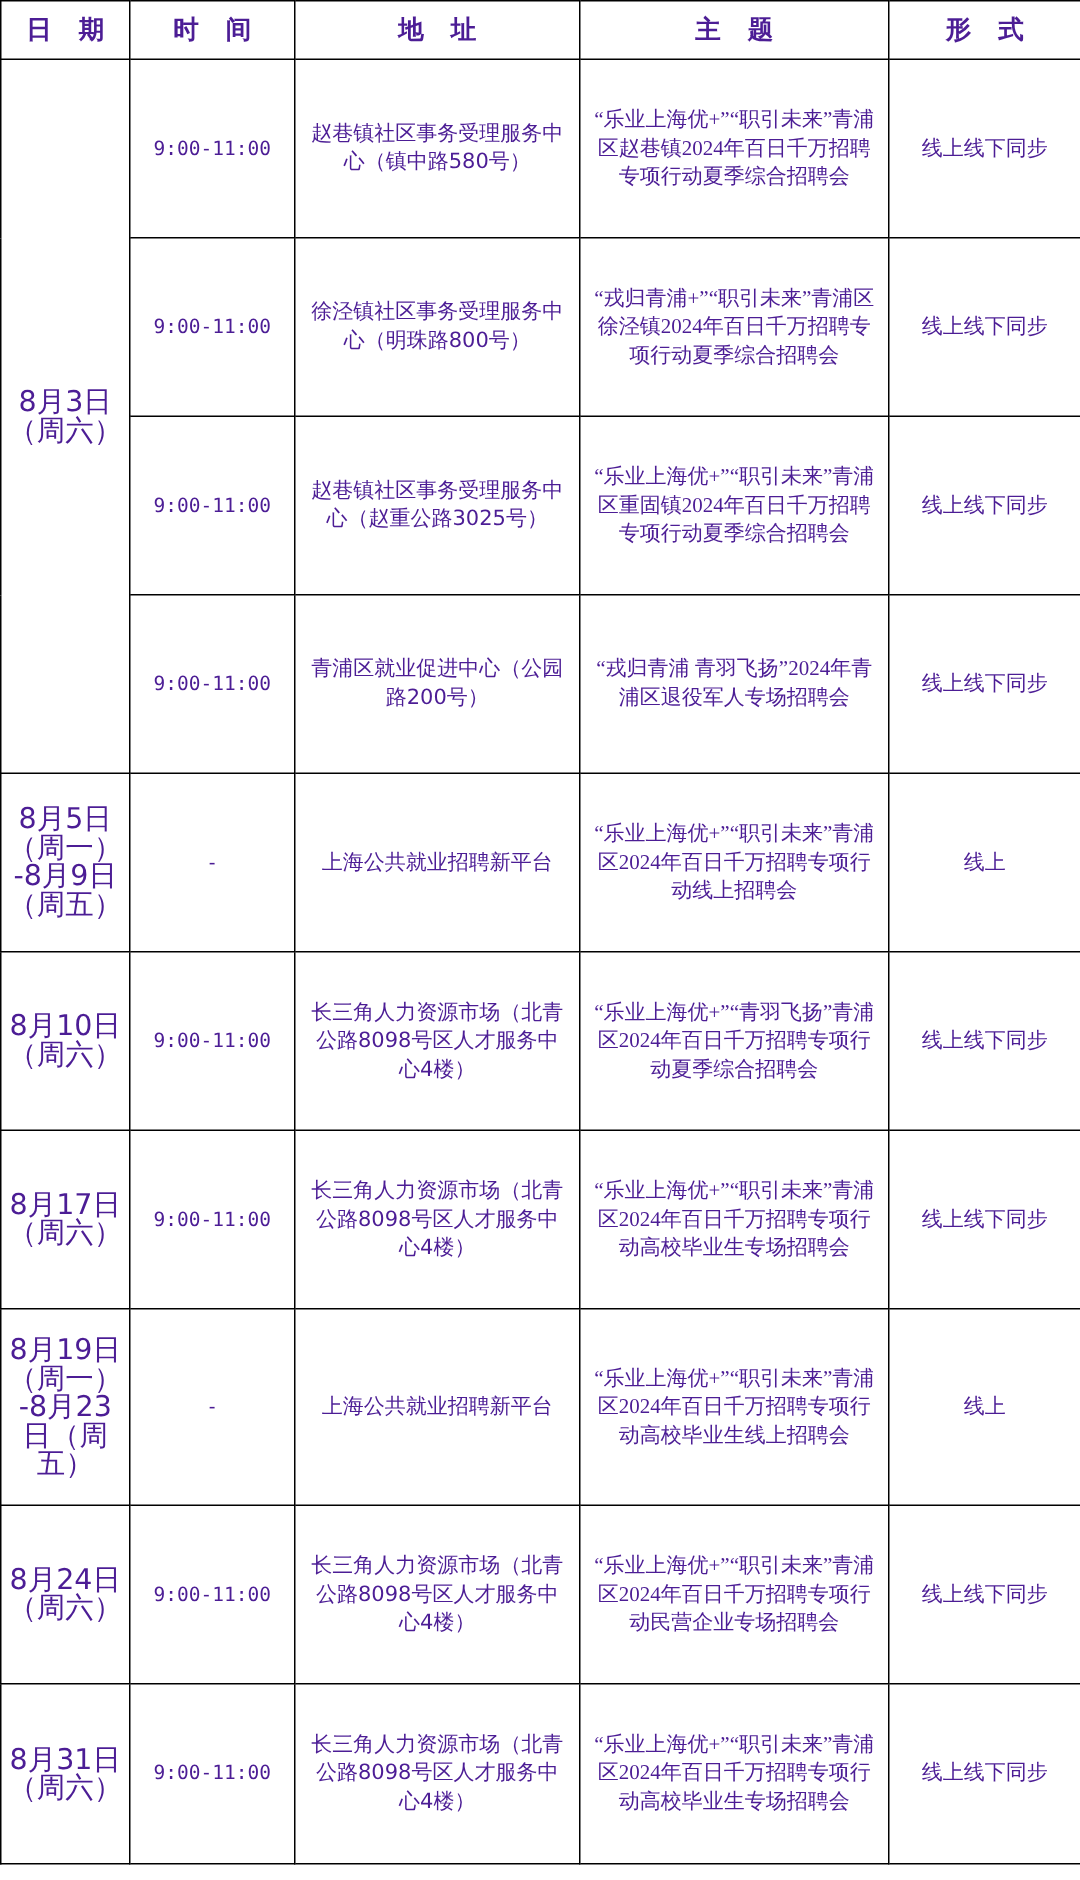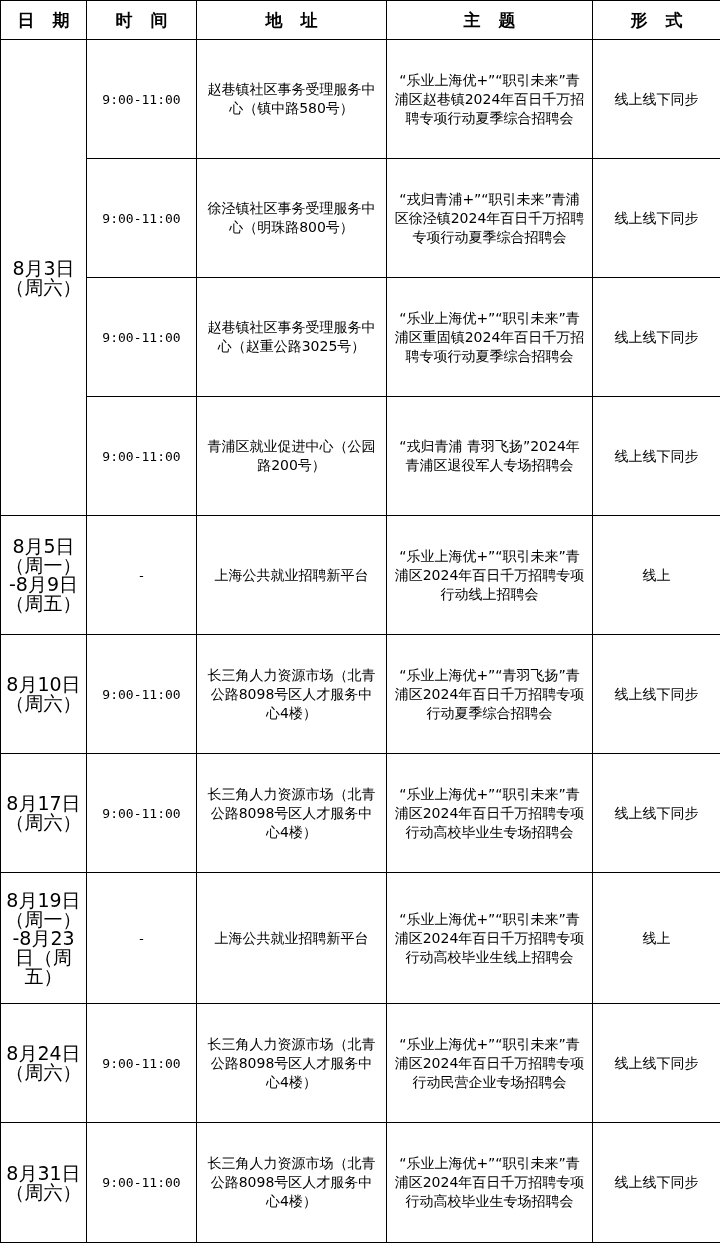--- a/index.html
+++ b/index.html
@@ -2,21 +2,21 @@
 <html><head>
   <meta charset="utf-8">
   <style>
     html, body { margin: 0; padding: 0; background: #ffffff; }
     body { width: 720px; height: 1253px; overflow: hidden; }
     table {
       border-collapse: collapse;
       width: 720px;
       table-layout: fixed;
       font-family: "DejaVu Sans", "Liberation Sans", sans-serif;
-      color: #000000;
+      color: #4c1d95;
     }
     td, th {
       border: 1.5px solid #000000;
       text-align: center;
       vertical-align: middle;
       padding: 0 4px;
       font-size: 14px;
       line-height: 19px;
       word-break: break-all;
     }
@@ -26,21 +26,21 @@
       font-size: 17px;
       letter-spacing: 0;
     }
     th span { letter-spacing: 18px; margin-right: -18px; }
     tr.r120 td { height: 118px; }
     tr.r132 td { height: 130px; }
     tr.r121 td { height: 119px; }
     .date-cell { font-size: 19px; }
     .time-cell { font-family: "DejaVu Sans Mono", "Liberation Mono", monospace; font-size: 13px; }
     .addr-cell { padding: 0 8px; }
-    .topic-cell { padding: 0 6px; }
+    .topic-cell { padding: 0 6px; font-family: Liberation Serif, serif; }
   </style>
 </head>
 <body>
 
 <table>
   <colgroup>
     <col style="width:86px">
     <col style="width:110px">
     <col style="width:190px">
     <col style="width:206px">

